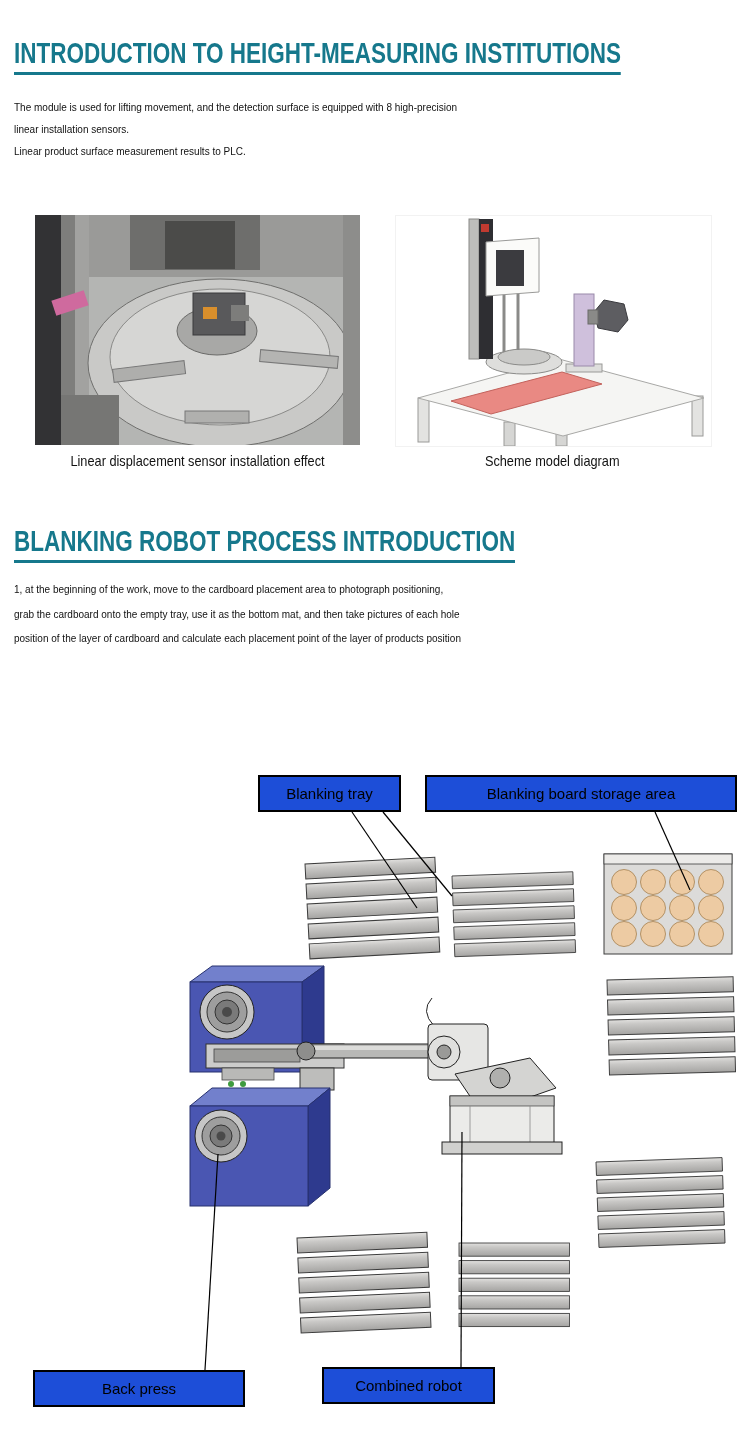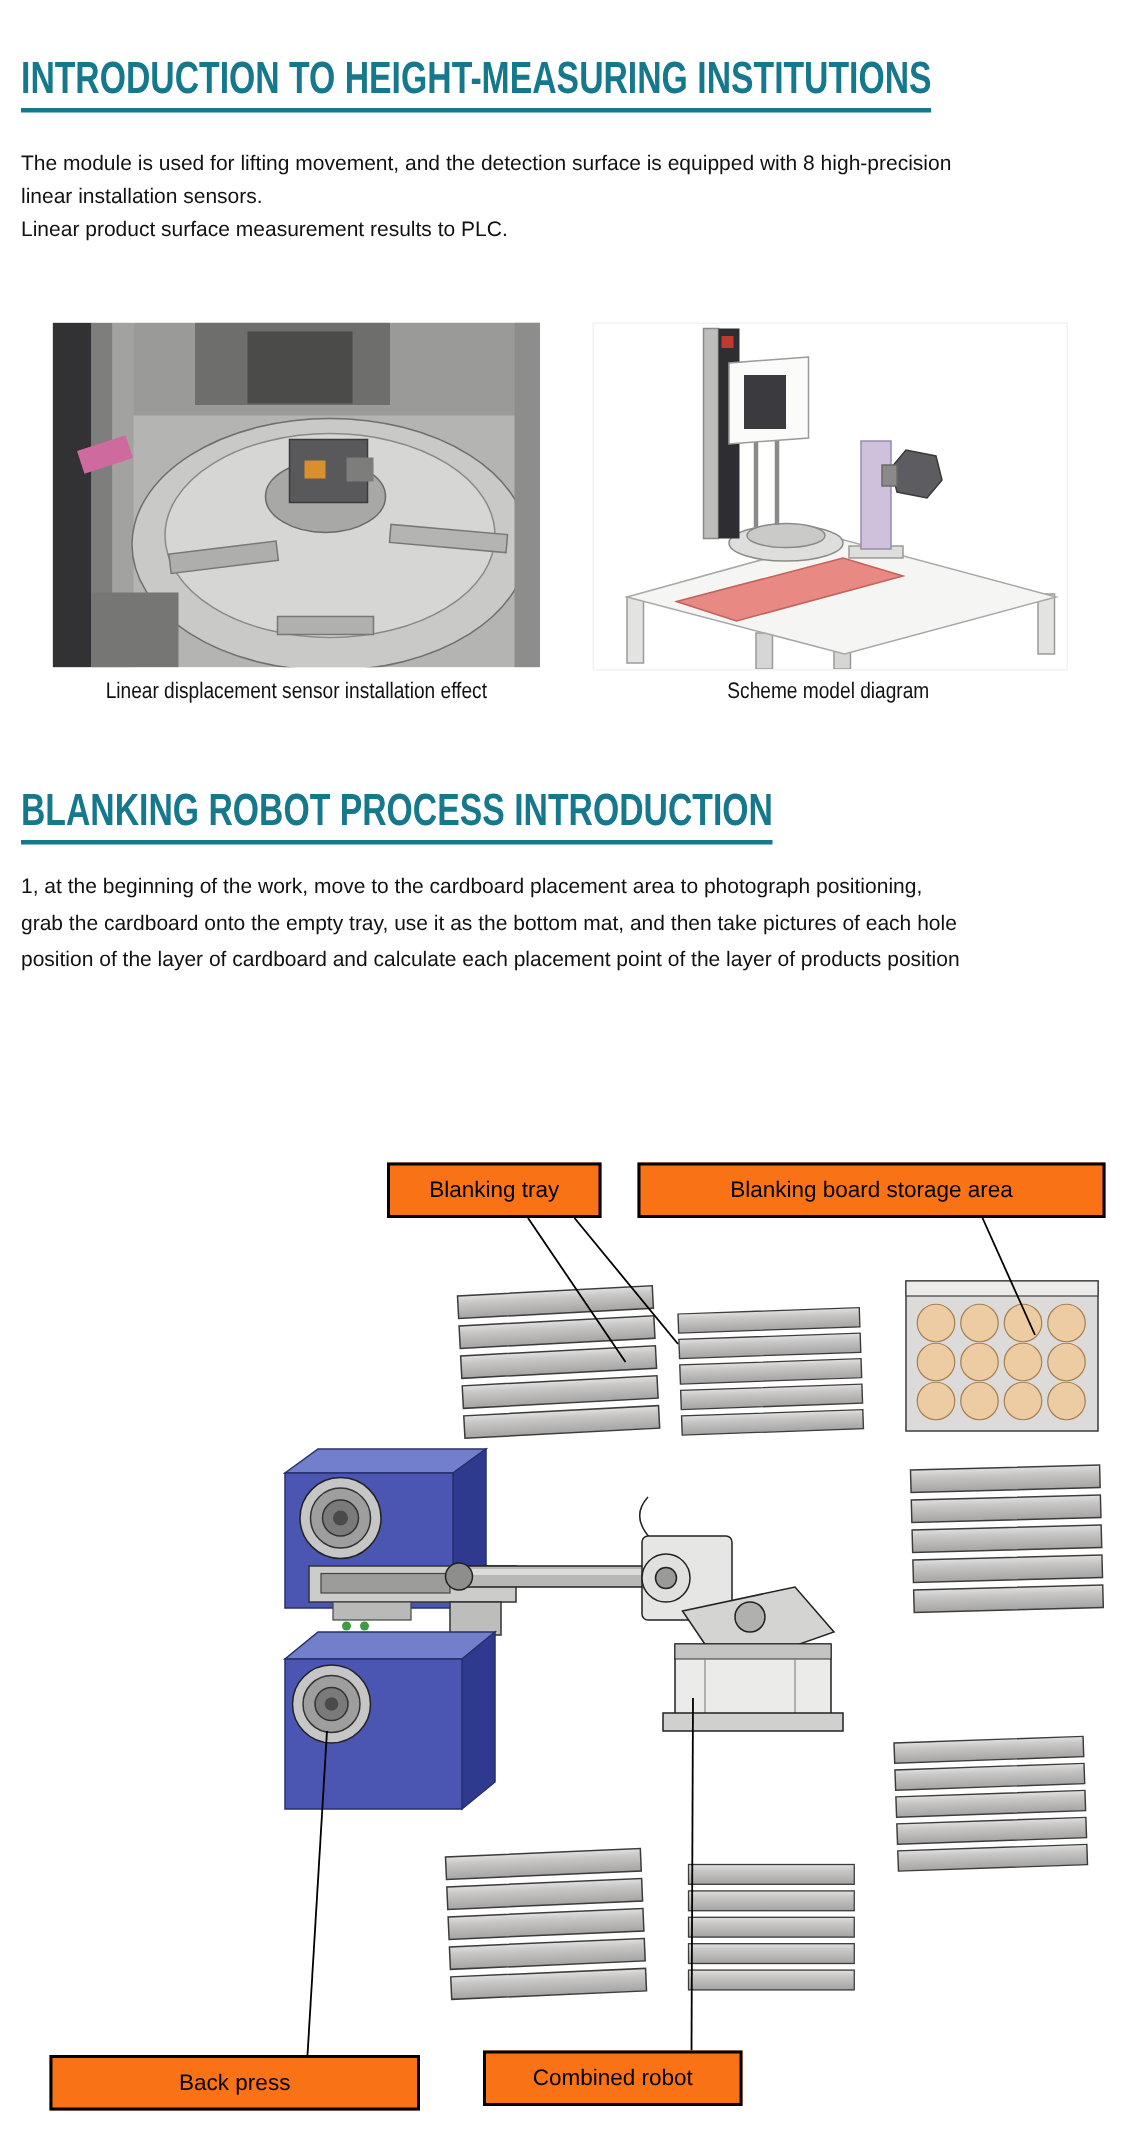--- a/index.html
+++ b/index.html
@@ -7,40 +7,40 @@
     width:750px;height:1436px;position:relative;background:#ffffff;
     font-family:"Liberation Sans",sans-serif;color:#161616;overflow:hidden
   }
   .heading{
     position:absolute;left:14px;white-space:nowrap;font-weight:700;font-size:30px;
     color:#16788c;border-bottom:3px solid #16788c;padding-bottom:2px;
     transform:scaleX(0.75);transform-origin:0 50%;letter-spacing:0;margin:0
   }
   .h1a{top:36px}
   .h1b{top:524px}
-  .body-text{position:absolute;left:14px;font-size:14px;color:#111}
+  .body-text{position:absolute;left:14px;font-size:10px;color:#111}
   .p1{top:97px;line-height:22px}
   .p2{top:578px;line-height:24.5px}
   .ln{white-space:nowrap}
   .fig{position:absolute;top:215px;overflow:hidden;margin:0;padding:0}
   .figL{left:35px;width:325px;height:230px}
   .figR{left:395px;width:315px;height:230px;border:1px solid #f2f2f2}
   .cap{position:absolute;top:452px;text-align:center;font-weight:400;font-size:15px;color:#111}
   .capL{left:35px;width:325px}
   .capR{left:395px;width:315px}
   .cond{display:inline-block;transform:scaleX(0.85)}
   .diagram{position:absolute;left:0;top:726px;width:750px;height:710px}
   .diagram svg{position:absolute;left:0;top:0}
   .lbl{
-    position:absolute;height:37px;background:#f97316;border:2px solid #000;
+    position:absolute;height:37px;background:#1d4ed8;border:2px solid #000;
     display:flex;align-items:center;justify-content:center;font-size:15px;color:#000;box-sizing:border-box
   }
   .lbl-tray{left:258px;top:49px;width:143px}
   .lbl-storage{left:425px;top:49px;width:312px}
-  .lbl-back{left:33px;top:644px;width:247px}
+  .lbl-back{left:33px;top:644px;width:212px}
   .lbl-robot{left:322px;top:641px;width:173px}
 </style>
 </head>
 <body>
 
 <div class="page">
 
   <h1 class="heading h1a">INTRODUCTION TO HEIGHT-MEASURING INSTITUTIONS</h1>
 
   <div class="body-text p1">

